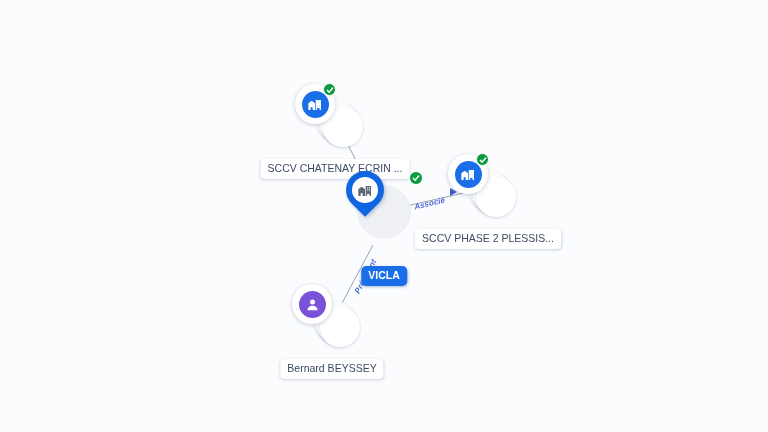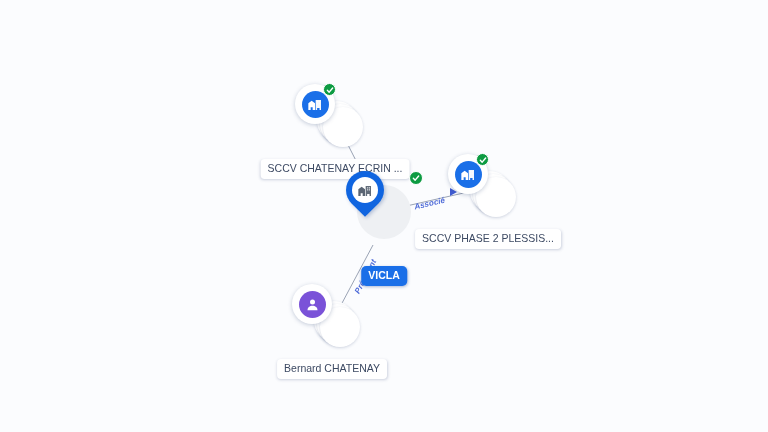--- a/index.html
+++ b/index.html
@@ -202,21 +202,21 @@
         <i class="s1"></i>
     </div>
     <div class="disc">
       <div class="inner person">
         <svg width="15" height="15" viewBox="0 0 24 24" fill="#ffffff">
           <circle cx="12" cy="8" r="4"></circle>
           <path d="M4 21c0-4.4 3.6-7 8-7s8 2.6 8 7z"></path>
         </svg>
       </div>
     </div>
-    <div class="nlabel">Bernard CHATENAY</div>
+    <div class="nlabel">Bernard BEYSSEY</div>
   </div>
 
   <div class="node" style="left:384px;top:212px;">
     <div class="pin-halo"></div>
     <div class="pin-wrap">
       <div class="pin">
         <div class="pin-core">
           <svg width="16" height="16" viewBox="0 0 24 24" fill="#5a6472">
             <path d="M2 21V11l5-4 5 4v10H8.5v-4h-3v4z"></path>
             <path d="M13 21V6h8v15h-2.2v-3h-3.6v3z" opacity="0.95"></path>

